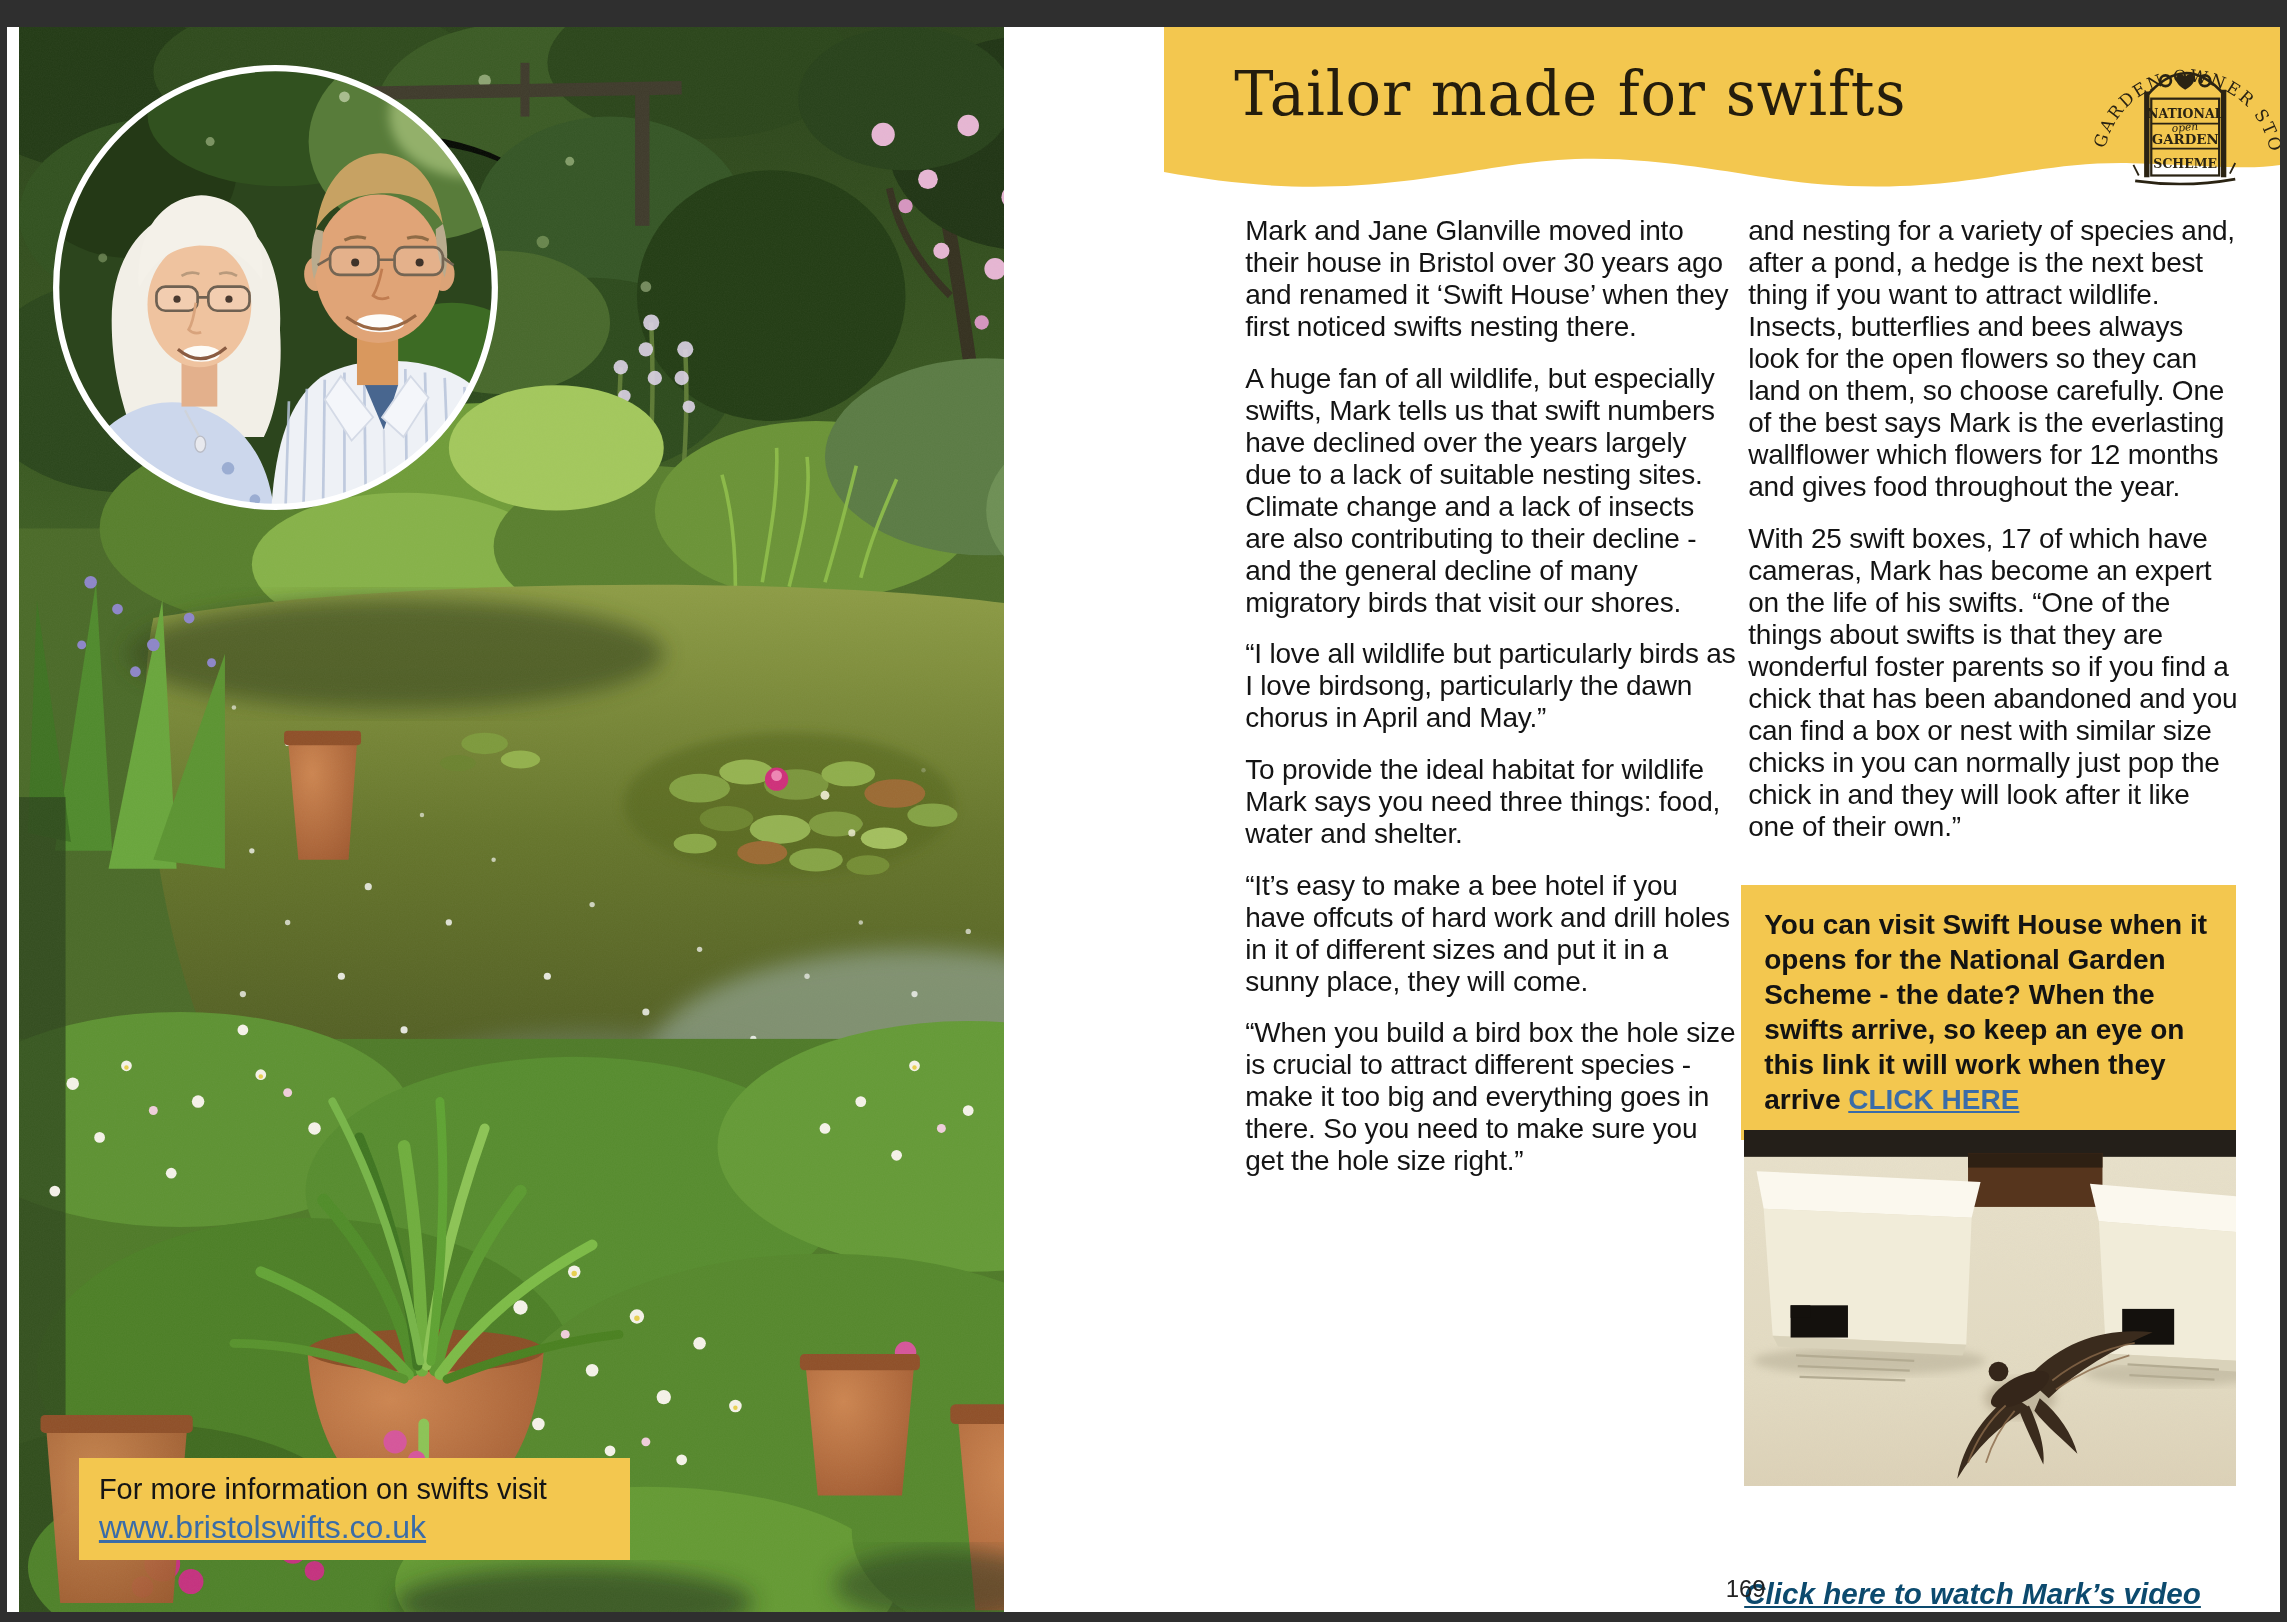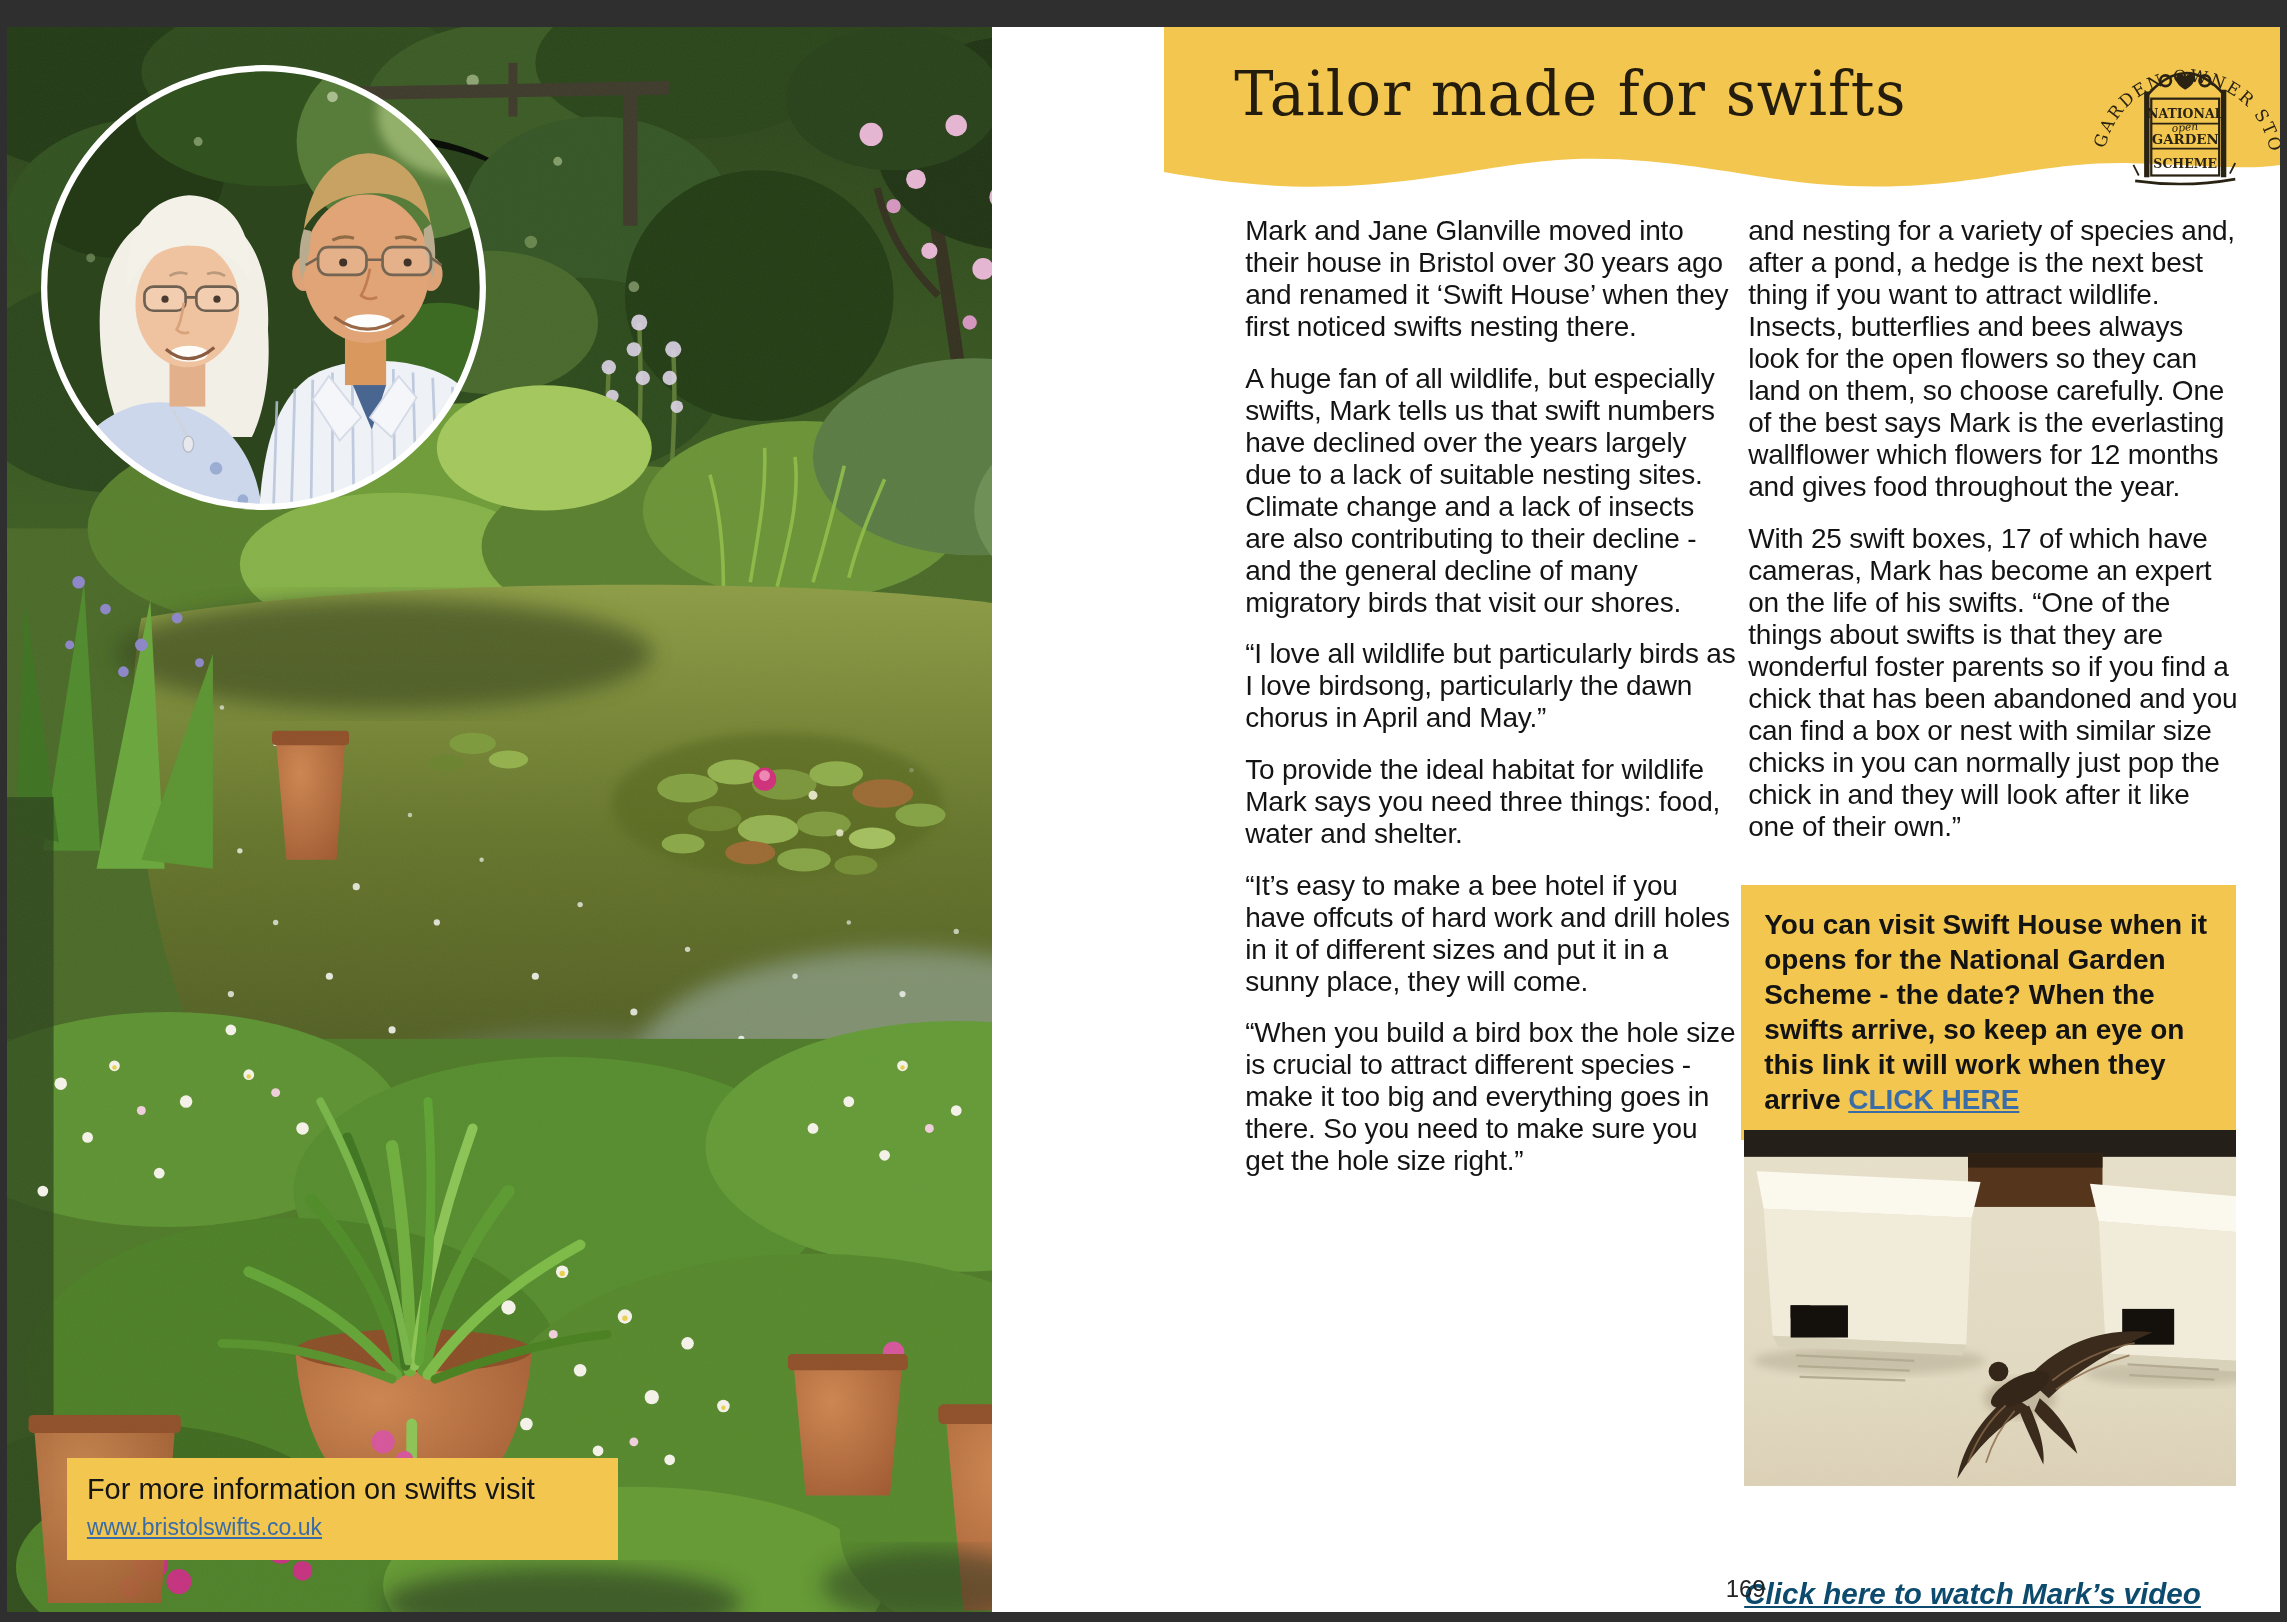--- a/index.html
+++ b/index.html
@@ -7,29 +7,29 @@
     width:2287px;height:1623px;position:relative;
     background:#2f2f2f;
     font-family:"Liberation Sans",sans-serif;
     overflow:hidden;
   }
   .page{
     position:absolute;left:7.2px;top:27px;width:2273px;height:1585px;
     background:#ffffff;overflow:hidden;
   }
   
-  .photo-page{position:absolute;left:0;top:0;width:985px;height:1585px;overflow:hidden;background:#3c5a22;}
+  .photo-page{position:absolute;left:12px;top:0;width:985px;height:1585px;overflow:hidden;background:#3c5a22;}
   .garden-svg{position:absolute;left:0;top:0;width:1157px;height:1585px;display:block;}
   .inset-svg{position:absolute;left:30px;top:34px;width:453px;height:453px;display:block;}
   .photo-caption{
     position:absolute;left:60px;top:1431px;width:551px;min-height:91px;
     background:#f3c74f;box-sizing:border-box;padding:11.6px 19.7px 13.4px 19.7px;
   }
   .photo-caption .cap-line{font-size:29px;line-height:38px;color:#151515;}
-  .photo-caption a{color:#3a6ca8;text-decoration:underline;font-size:23px;line-height:39px;cursor:pointer;}
+  .photo-caption a{color:#3a6ca8;text-decoration:underline;font-size:32px;line-height:39px;cursor:pointer;}
   
   .text-page{position:absolute;left:1157px;top:0;width:1116px;height:1585px;background:#ffffff;}
   .banner{position:absolute;left:0;top:0;width:1116px;height:172px;background:#f3c74f;}
   .banner-wave{position:absolute;left:0;bottom:0;width:1116px;height:52px;display:block;}
   .page-title{
     position:absolute;left:70px;top:30px;
     font-family:"DejaVu Serif",serif;font-size:59px;color:#241d0d;
     letter-spacing:0.9px;transform:scaleY(1.06);transform-origin:left top;white-space:nowrap;
   }
   .badge-svg{position:absolute;left:928px;top:1.8px;width:190px;height:159px;display:block;}

